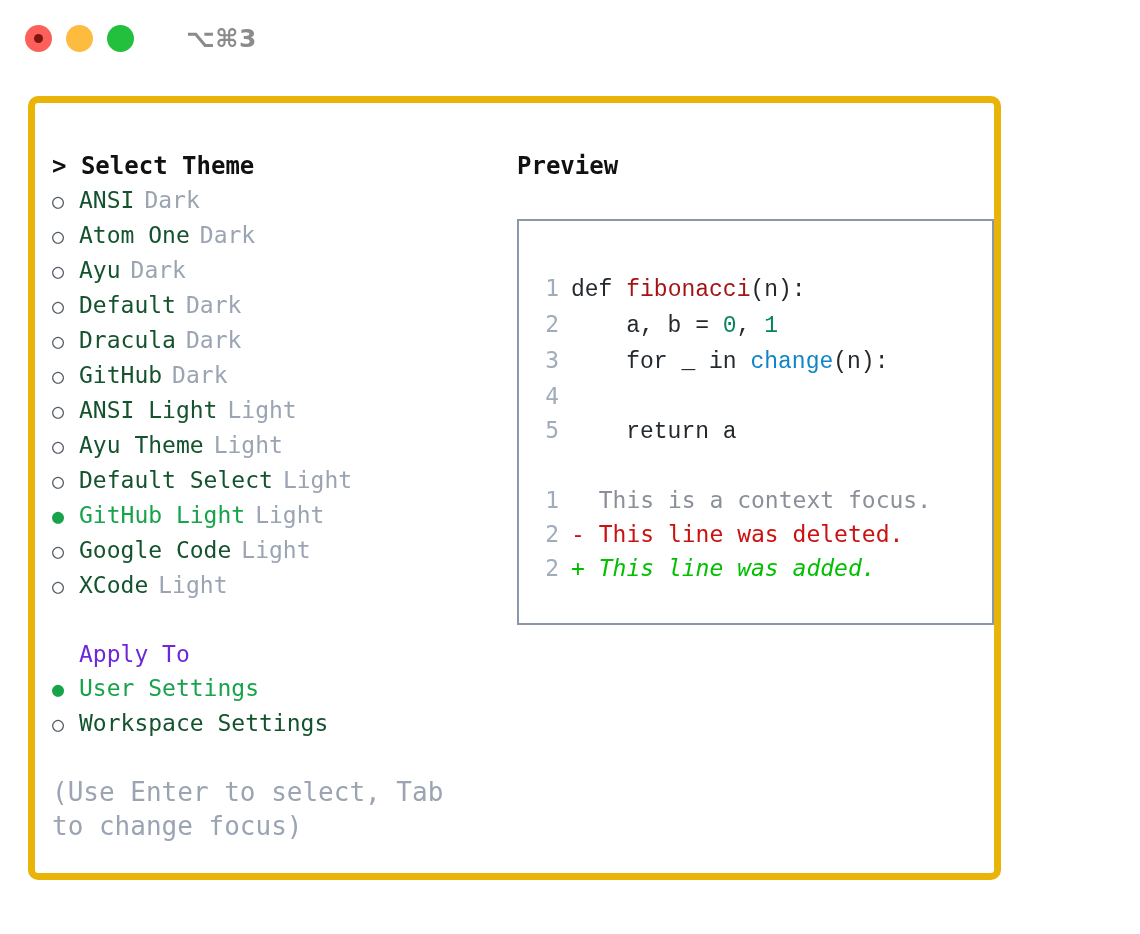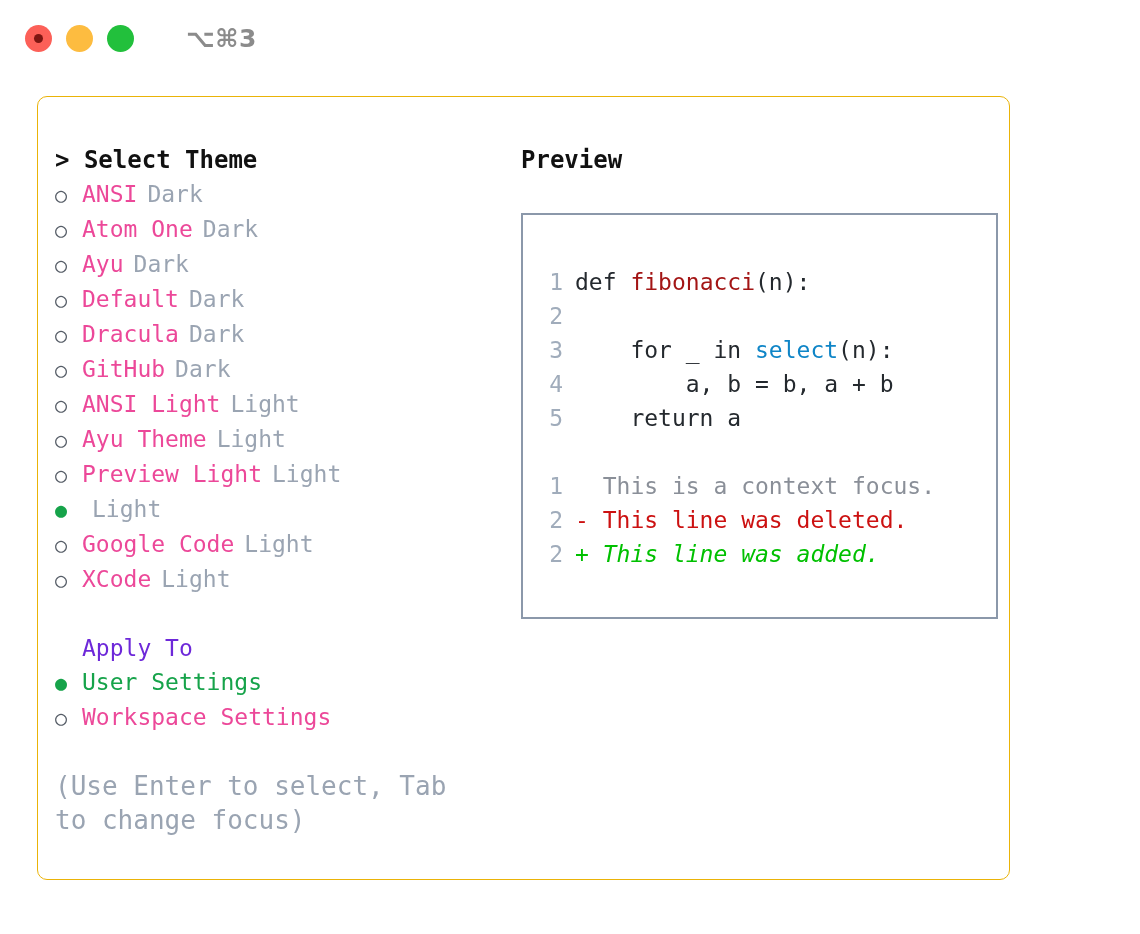--- a/index.html
+++ b/index.html
@@ -59,25 +59,25 @@
     font-size: 25px;
     font-weight: bold;
     color: #8b8b8b;
     letter-spacing: 0.5px;
     font-family: "DejaVu Sans", "Liberation Sans", sans-serif;
   }
 
   
   .card {
     position: absolute;
-    left: 37px;
+    left: 28px;
     top: 96px;
     width: 973px;
     height: 784px;
-    border: 1px solid #eab308;
+    border: 7px solid #eab308;
     border-radius: 10px;
     box-sizing: border-box;
     background: #ffffff;
   }
   .card-inner {
     display: flex;
     padding: 46px 0 0 0;
     height: 100%;
     box-sizing: border-box;
   }
@@ -102,21 +102,21 @@
     line-height: 34px;
     font-size: 23px;
     white-space: pre;
   }
   .opt .marker {
     width: 27px;
     flex: 0 0 27px;
     color: #555c66;
     font-size: 20px;
   }
-  .opt .label { color: #ec4899; }
+  .opt .label { color: #14532d; }
   .opt .variant {
     color: #9aa4b2;
     margin-left: 10px;
   }
   .opt.selected .marker { color: #16a34a; }
   .opt.selected .label  { color: #16a34a; }
 
   .section-head {
     font-size: 23px;
     color: #6d28d9;
@@ -158,21 +158,21 @@
     white-space: pre;
     padding-left: 10px;
   }
   .ln {
     width: 30px;
     flex: 0 0 30px;
     text-align: right;
     color: #a0acbb;
     margin-right: 12px;
   }
-  .code-text { color: #24292e; }
+  .code-text { color: #24292e; font-family: Liberation Mono, monospace; }
 
   .tok-plain  { color: #24292e; }
   .tok-func   { color: #a31515; }
   .tok-num    { color: #098658; }
   .tok-builtin{ color: #0f85c7; }
 
   .diff-gap { height: 34px; }
   .diff-context { color: #8a8f98; }
   .diff-del     { color: #cc1111; }
   .diff-add     { color: #00c000; font-style: italic; }
@@ -201,44 +201,44 @@
 
         <div class="opt-list" id="theme-list">
             <div class="opt"><span class="marker">○</span><span class="label">ANSI</span><span class="variant">Dark</span></div>
             <div class="opt"><span class="marker">○</span><span class="label">Atom One</span><span class="variant">Dark</span></div>
             <div class="opt"><span class="marker">○</span><span class="label">Ayu</span><span class="variant">Dark</span></div>
             <div class="opt"><span class="marker">○</span><span class="label">Default</span><span class="variant">Dark</span></div>
             <div class="opt"><span class="marker">○</span><span class="label">Dracula</span><span class="variant">Dark</span></div>
             <div class="opt"><span class="marker">○</span><span class="label">GitHub</span><span class="variant">Dark</span></div>
             <div class="opt"><span class="marker">○</span><span class="label">ANSI Light</span><span class="variant">Light</span></div>
             <div class="opt"><span class="marker">○</span><span class="label">Ayu Theme</span><span class="variant">Light</span></div>
-            <div class="opt"><span class="marker">○</span><span class="label">Preview Light</span><span class="variant">Light</span></div>
-            <div class="opt selected"><span class="marker">●</span><span class="variant">Light</span></div>
+            <div class="opt"><span class="marker">○</span><span class="label">Default Select</span><span class="variant">Light</span></div>
+            <div class="opt selected"><span class="marker">●</span><span class="label">GitHub Light</span><span class="variant">Light</span></div>
             <div class="opt"><span class="marker">○</span><span class="label">Google Code</span><span class="variant">Light</span></div>
             <div class="opt"><span class="marker">○</span><span class="label">XCode</span><span class="variant">Light</span></div>
           </div>
 
         <div class="section-head">Apply To</div>
         <div class="opt-list" id="apply-list">
             <div class="opt selected"><span class="marker">●</span><span class="label">User Settings</span></div>
             <div class="opt"><span class="marker">○</span><span class="label">Workspace Settings</span></div>
           </div>
 
         <div class="hint">(Use Enter to select, Tab to change focus)</div>
       </div>
 
       <div class="right-col">
         <div class="panel-title">Preview</div>
 
         <div class="preview-box">
           <div id="code-block">
               <div class="code-line"><span class="ln">1</span><span class="code-text"><span class="tok-plain">def </span><span class="tok-func">fibonacci</span><span class="tok-plain">(n):</span></span></div>
-              <div class="code-line"><span class="ln">2</span></div>
-              <div class="code-line"><span class="ln">3</span><span class="code-text"><span class="tok-plain">    for _ in </span><span class="tok-builtin">select</span><span class="tok-plain">(n):</span></span></div>
-              <div class="code-line"><span class="ln">4</span><span class="code-text"><span class="tok-plain">        a, b = b, a + b</span></span></div>
+              <div class="code-line"><span class="ln">2</span><span class="code-text"><span class="tok-plain">    a, b = </span><span class="tok-num">0</span><span class="tok-plain">, </span><span class="tok-num">1</span></span></div>
+              <div class="code-line"><span class="ln">3</span><span class="code-text"><span class="tok-plain">    for _ in </span><span class="tok-builtin">change</span><span class="tok-plain">(n):</span></span></div>
+              <div class="code-line"><span class="ln">4</span></div>
               <div class="code-line"><span class="ln">5</span><span class="code-text"><span class="tok-plain">    return a</span></span></div>
             </div>
           <div class="diff-gap"></div>
           <div id="diff-block">
               <div class="code-line"><span class="ln">1</span><span class="diff-context">  This is a context focus.</span></div>
               <div class="code-line"><span class="ln">2</span><span class="diff-del">- This line was deleted.</span></div>
               <div class="code-line"><span class="ln">2</span><span class="diff-add">+ This line was added.</span></div>
             </div>
         </div>
       </div>

